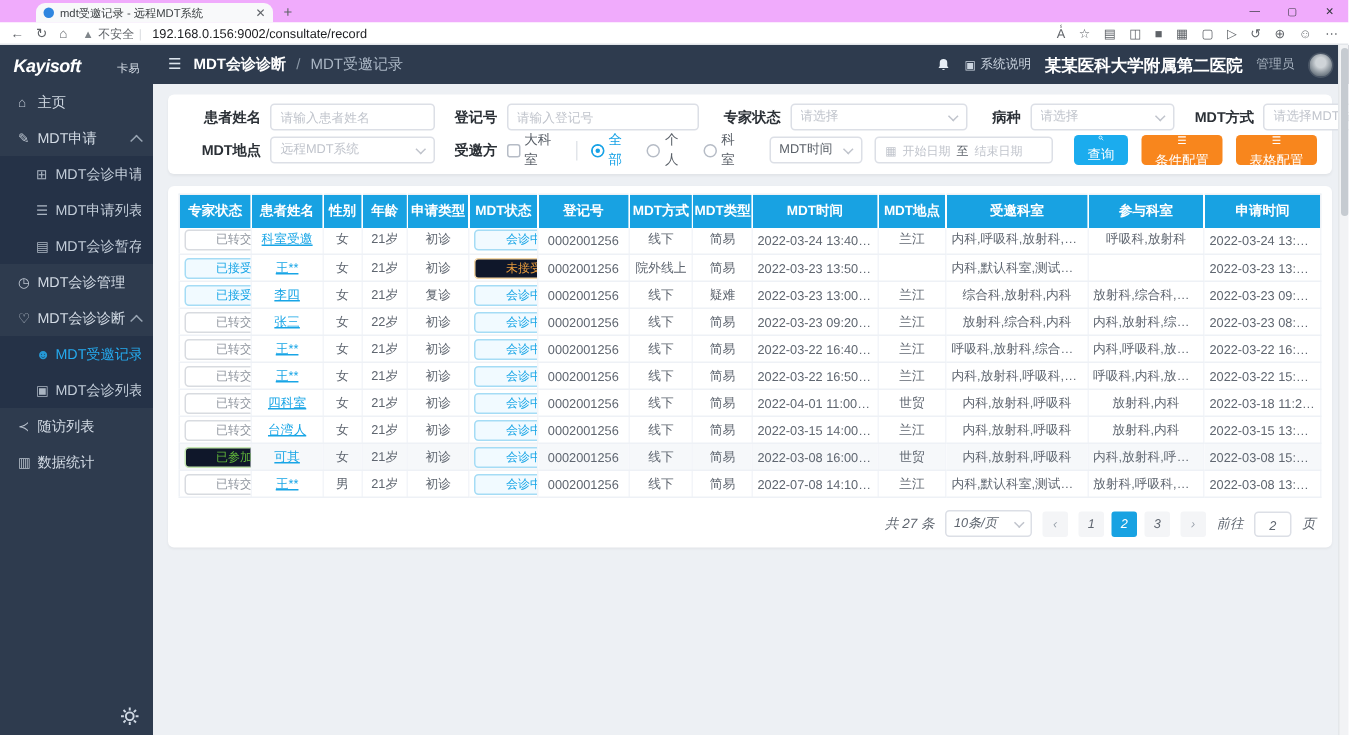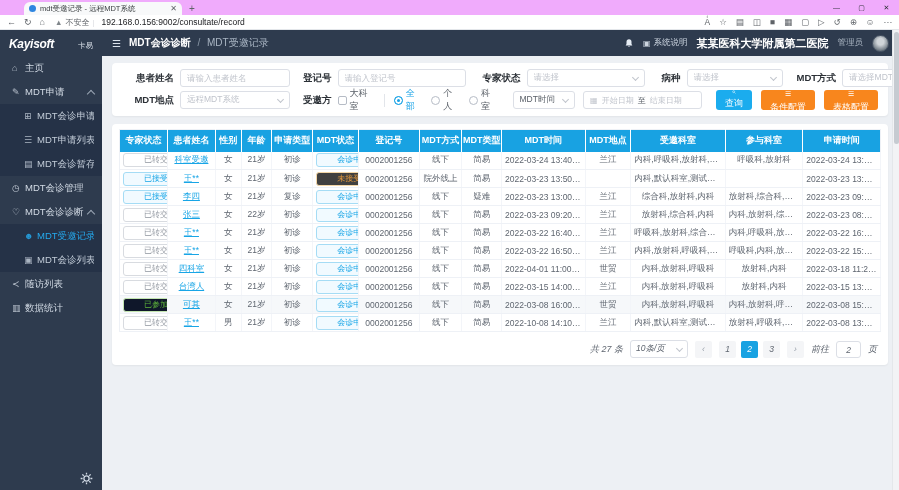--- a/index.html
+++ b/index.html
@@ -94,21 +94,21 @@
   .tcard { background:#fff; border-radius:4px; margin-top:8px; padding:5px 7px 7px; box-shadow:0 1px 2px rgba(0,0,0,.05); }
   table { width:100%; border-collapse:collapse; table-layout:fixed; border:1px solid #eef1f6; }
   th { background:#18a2e2; color:#fff; font-size:9px; font-weight:bold; height:22px; border-right:1px solid rgba(255,255,255,.4); white-space:nowrap; overflow:hidden; }
   th:last-child { border-right:none; }
   td { font-size:8.5px; color:#5f6670; text-align:center; height:18px; padding:0 3px; border-bottom:1px solid #eef1f6; border-right:1px solid #f3f5f9; white-space:nowrap; overflow:hidden; text-overflow:ellipsis; }
   tr.shaded td { background:#f6f8fa; }
   .badge { display:inline-block; min-width:28px; padding:1px 20px; border:1px solid; border-radius:3px; font-size:8px; line-height:10px; }
   .b-info { color:#8f959e; border-color:#d8dbe0; background:#fff; }
   .b-blue { color:#18a5e6; border-color:#a5dcf5; background:#f1faff; }
   .b-green { color:#5fb63a; border-color:#c3e5b0; background:#0f172a; }
-  .b-orange { color:#e69a3c; border-color:#f3d6a6; background:#404040; }
+  .b-orange { color:#e69a3c; border-color:#f3d6a6; background:#0f172a; }
   .plink { color:#18a5e6; text-decoration:underline; cursor:pointer; }
 
   .pager { display:flex; align-items:center; justify-content:flex-end; gap:7px; margin-top:8px; padding-right:4px; font-size:9px; color:#5f6670;font-style:italic; }
   .psize { width:58px; height:18px; border:1px solid #dcdfe6; border-radius:3px; display:flex; align-items:center; padding:0 5px; }
   .psize .val { color:#5f6670; }
   .pbtn { min-width:17px; height:17px; line-height:17px; text-align:center; background:#f4f5f7; border-radius:2px; font-size:8.5px; color:#5f6670; cursor:pointer; padding:0 2px; }
   .pbtn.arrow { color:#98a0aa; }
   .pbtn.active { background:#18a2e2; color:#fff; }
   .goto-input { width:25px; height:17px; line-height:17px; border:1px solid #dcdfe6; border-radius:3px; background:#fff; text-align:center; font-size:8.5px; color:#5f6670; }
 </style>
@@ -524,21 +524,21 @@
               <tr>
                 <td><span class="badge b-info">已转交</span></td>
                 <td><a class="plink">王**</a></td>
                 <td>男</td>
                 <td>21岁</td>
                 <td>初诊</td>
                 <td><span class="badge b-blue">会诊中</span></td>
                 <td>0002001256</td>
                 <td>线下</td>
                 <td>简易</td>
-                <td>2022-10-08 14:10:00</td>
+                <td>2022-07-08 14:10:00</td>
                 <td>兰江</td>
                 <td>内科,默认科室,测试科室</td>
                 <td>放射科,呼吸科,默认科室,测...</td>
                 <td>2022-03-08 13:06:56</td>
               </tr>
             </tbody>
         </table>
 
         <div class="pager">
           <span>共 27 条</span>

